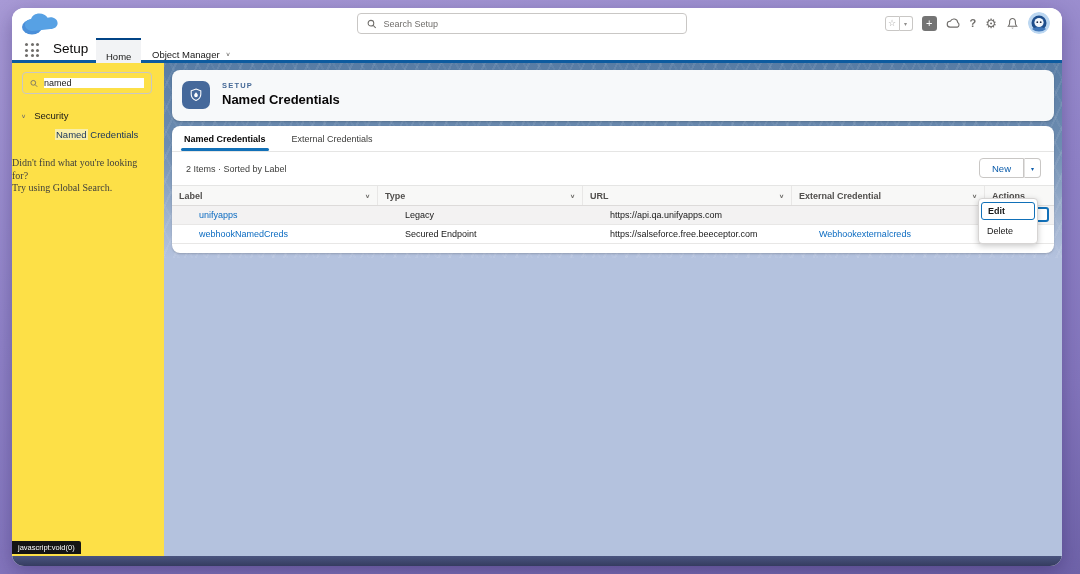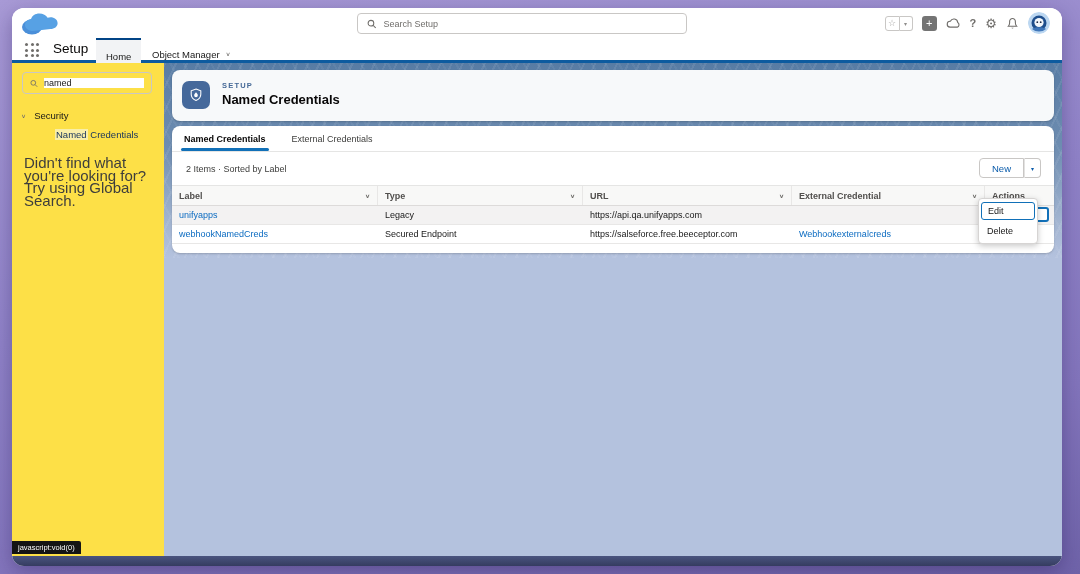--- a/index.html
+++ b/index.html
@@ -49,22 +49,22 @@
   .sidebar { position:absolute; left:0; top:55px; width:152px; height:493px; background:#fde047; }
   .sb-search { position:absolute; left:10px; top:9px; width:130px; height:22px;
                border:1px solid #c9c7c5; border-radius:4px; display:flex; align-items:center;
                gap:6px; padding:0 7px; }
   .sb-search input { border:0; outline:0; width:100%; font-size:9px; color:#181818;
                      font-family:"Liberation Sans", sans-serif; }
   .sb-sec { position:absolute; left:9px; top:47px; display:flex; align-items:center; gap:8px;
             font-size:9.5px; color:#181818; }
   .sb-item { position:absolute; left:43px; top:66px; font-size:9.5px; color:#16325c; }
   .sb-item .hl { background:#f9efa9; padding:0 1px; }
-  .sb-help { position:absolute; left:12px; top:94px; width:138px; font-size:15px;
-             line-height:12.5px; color:#3e3e3c; }
+  .sb-help { position:absolute; left:0; top:94px; width:138px; font-size:10px;
+             line-height:12.5px; color:#3e3e3c;font-family:Liberation Serif, serif; }
 
   
   .main { position:absolute; left:152px; top:55px; width:898px; height:493px;
           background:linear-gradient(#587ca4 0px,#6e8db1 85px,#a0b3cf 155px,#b4c2de 195px,#b4c2de 100%); }
   .main::before { content:""; position:absolute; left:0; right:0; top:0; height:195px;
           background:repeating-linear-gradient(115deg,rgba(255,255,255,.08) 0 2px,transparent 2px 10px),
                      repeating-linear-gradient(62deg,rgba(255,255,255,.05) 0 2px,transparent 2px 12px); }
 
   .hdrcard { position:absolute; left:8px; top:7px; width:882px; height:51px;
              background:#f7f9fa; border-radius:8px; box-shadow:0 1px 2px rgba(0,0,0,.18); }
@@ -94,31 +94,31 @@
 
   .tbl { position:absolute; left:0; top:59px; right:0; }
   .trow { display:grid; grid-template-columns:206px 205px 209px 193px 69px; }
   .thead { height:21px; background:#f8f8f7; border-top:1px solid #e5e5e4; border-bottom:1px solid #dddbda; }
   .th { display:flex; align-items:center; justify-content:space-between; padding:0 7px;
         font-size:9px; font-weight:700; color:#514f4d; border-right:1px solid #e8e7e6; overflow:hidden; }
   .th:last-child { border-right:0; }
   .tr { height:19px; border-bottom:1px solid #e8e7e6; background:#fff; }
   .tr.hovered { background:#f3f2f2; }
   .td { display:flex; align-items:center; padding:0 7px; font-size:9px; color:#181818;
-        white-space:nowrap; overflow:hidden; }
+        white-space:nowrap; overflow:hidden;margin-left:20px; }
   .td.link { color:#0b6bc1; }
   .actcell { position:relative; }
   .actbtn { position:absolute; right:5px; top:1px; width:25px; height:15px; background:#fff;
             border:2px solid #1170b8; border-radius:3px; }
 
   .menu { position:absolute; left:814px; top:135px; width:60px; background:#fff;
           border:1px solid #d6d4d3; border-radius:4px; box-shadow:0 2px 6px rgba(0,0,0,.22);
           padding:3px 0; z-index:40; }
   .mi { font-size:9px; color:#181818; padding:4px 8px; }
-  .mi.focus { border:1.5px solid #1170b8; border-radius:3px; margin:0 2px 2px 2px; padding:3px 6px; }
+  .mi.focus { border:1.5px solid #1170b8; border-radius:3px; margin:0 2px 2px 2px; padding:3px 6px;font-weight:bold; }
 
   .bottomstrip { position:absolute; left:0; right:0; bottom:0; height:10px;
                  background:linear-gradient(#4a547f,#353c60); }
   .statusbar { position:absolute; left:0; bottom:12px; height:13px; background:#141414; color:#fff;
                font-size:7.5px; display:flex; align-items:center; padding:0 6px; z-index:50;
                border-top-right-radius:2px; }
 </style>
 </head>
 <body>
 

